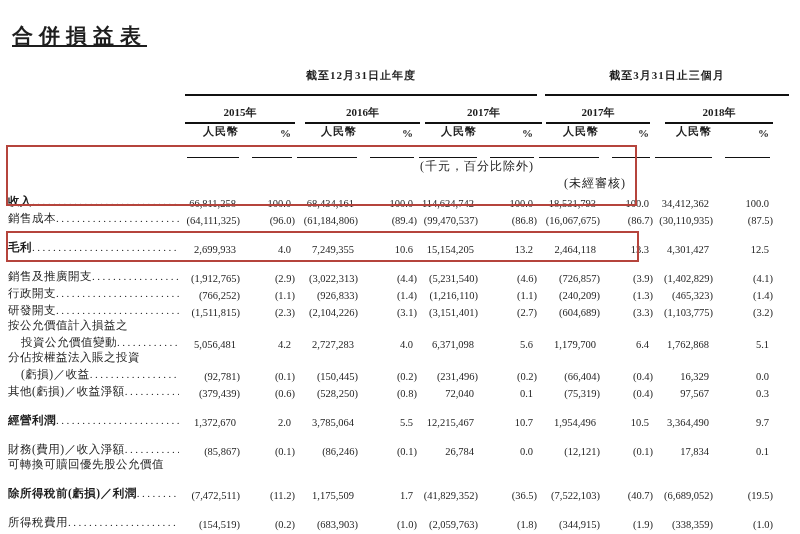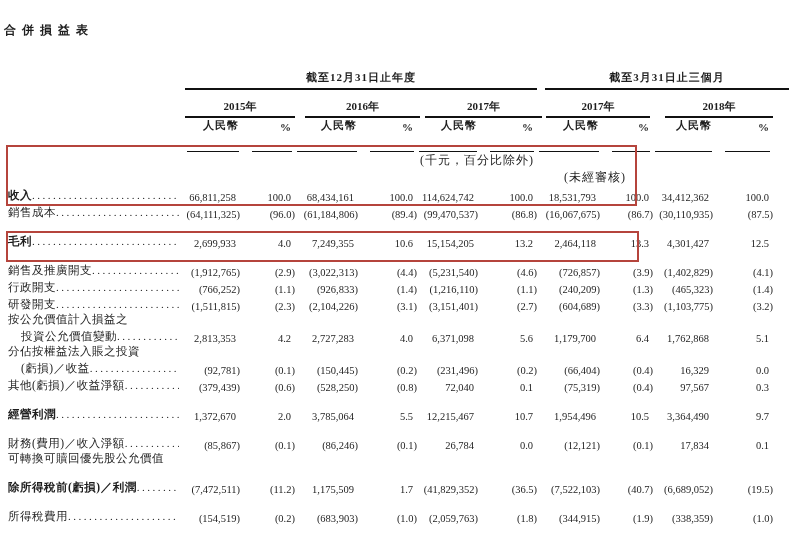--- a/index.html
+++ b/index.html
@@ -1,31 +1,31 @@
 <!DOCTYPE html>
 <html><head>
 <meta charset="utf-8">
 <style>
   html,body{margin:0;padding:0;background:#fff;}
   .page{
     position:relative;width:800px;height:534px;background:#ffffff;overflow:hidden;
     font-family:"Liberation Serif","DejaVu Serif",serif;color:#1e1e1e;
   }
   .doc-title{
-    position:absolute;left:4px;top:22px;font-size:12px;font-weight:bold;letter-spacing:6px;
+    position:absolute;left:12px;top:22px;font-size:21px;font-weight:bold;letter-spacing:6px;text-decoration:underline;
   }
   table.stmt{
     position:absolute;left:8px;top:68px;width:765px;border-collapse:collapse;table-layout:fixed;
     font-size:11px;
   }
   table.stmt th,table.stmt td{padding:0;margin:0;vertical-align:bottom;}
   thead th{font-weight:bold;font-size:11px;}
   tr.hg{height:22px;} tr.hy{height:28px;} tr.hc{height:22px;}
   tr.hn{height:15px;} tr.hu{height:14px;}
-  .gl{border-bottom:2px solid #111;padding-bottom:3px;text-align:center;letter-spacing:1px;white-space:nowrap;}
+  .gl{border-bottom:2px solid #111;padding-bottom:11px;text-align:center;letter-spacing:1px;white-space:nowrap;}
   .gl.g2{margin-left:8px;margin-right:-16px;}
   .yl{border-bottom:2px solid #111;padding-bottom:2px;text-align:center;white-space:nowrap;}
   .y0{margin:0;} .y1{margin-left:10px;margin-right:-3px;} .y2{margin-left:8px;margin-right:-5px;}
   .y3{margin-left:9px;margin-right:3px;} .y4{margin-left:12px;margin-right:0;}
   .cl{border-bottom:1.5px solid #111;padding-bottom:18px;text-align:right;white-space:nowrap;letter-spacing:1px;}
   .cl.rmb{margin:0 1px 0 2px;}
   .cl.pct{margin:0 3px 0 12px;}
   th.note{font-size:12px;text-align:center;white-space:nowrap;font-weight:normal;letter-spacing:1px;}
   tbody tr{height:17px;}
   tbody tr.lo{height:15px;}
@@ -265,21 +265,21 @@
           </td>
           <td colspan="10"></td>
         </tr>
         <tr class="vr">
           <td class="lbl ind">
             <div class="lf">
               <span class="t">投資公允價值變動</span>
               <span class="dots"></span>
             </div>
           </td>
-          <td class="num np">2,813,353</td>
+          <td class="num np">5,056,481</td>
           <td class="num np">4.2</td>
           <td class="num np">2,727,283</td>
           <td class="num np">4.0</td>
           <td class="num np">6,371,098</td>
           <td class="num np">5.6</td>
           <td class="num np">1,179,700</td>
           <td class="num np">6.4</td>
           <td class="num np">1,762,868</td>
           <td class="num np">5.1</td>
         </tr>

